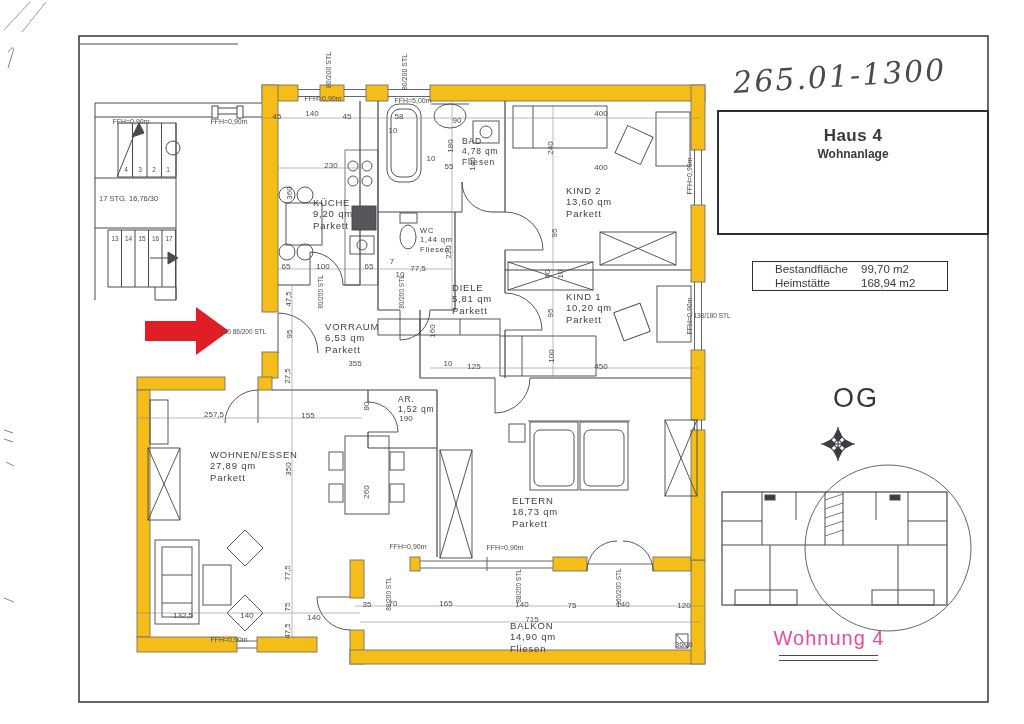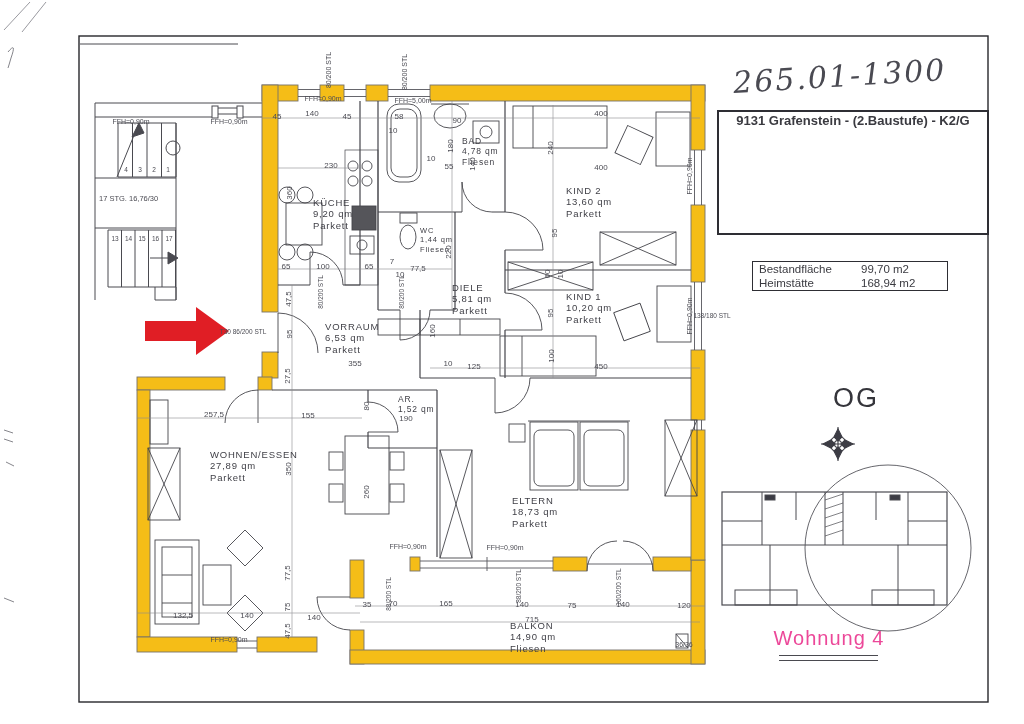--- a/index.html
+++ b/index.html
@@ -13,21 +13,21 @@
   
   #titleblock{left:717px;top:110px;width:268px;height:121px;border:2px solid #2e2e34;
               text-align:center;background:#fff;}
   #titleblock .l1{font-size:17px;font-weight:bold;margin-top:14px;letter-spacing:.5px;}
   #titleblock .l2{font-size:12px;font-weight:bold;margin-top:1px;}
   #titleblock .l3{font-size:13px;font-weight:bold;margin-top:1px;}
   #titleblock .org{font-size:8px;font-weight:bold;line-height:10px;margin-top:8px;color:#44444a;}
   
   #areatable{left:752px;top:261px;width:194px;border:1.5px solid #2e2e34;background:#fff;
              font-size:11.5px;}
-  #areatable .row{display:flex;padding:1px 6px;}
+  #areatable .row{display:flex;padding:1px 6px;margin-left:16px;}
   #areatable .lab{flex:1;text-align:left;}
   #areatable .val{width:80px;text-align:left;}
   
   #og{left:799px;top:383px;width:80px;text-align:right;font-size:27px;letter-spacing:2px;color:#35353b;}
   
   #wohnung{left:766px;top:627px;width:126px;text-align:center;font-size:20px;color:#ec4899;letter-spacing:1px;}
   #wohnung-underline{left:779px;top:655px;width:99px;height:4px;border-top:1.3px solid #4a4a50;
                      border-bottom:1.3px solid #4a4a50;}
 </style>
 </head>
@@ -355,21 +355,22 @@
         <text x="128.5" y="241" text-anchor="middle" font-size="6.5" fill="#4c4c54">14</text>
         <text x="142" y="241" text-anchor="middle" font-size="6.5" fill="#4c4c54">15</text>
         <text x="155.5" y="241" text-anchor="middle" font-size="6.5" fill="#4c4c54">16</text>
         <text x="169" y="241" text-anchor="middle" font-size="6.5" fill="#4c4c54">17</text>
       </g>
   </svg>
 
   <div id="sheetnum" class="abs">265.01-1300</div>
 
   <div id="titleblock" class="abs">
-    <div class="l3">9131 Grafenstein - (2.Baustufe) - K2/G</div>
+    <div class="l1">Haus 4</div>
+    <div class="l2">Wohnanlage</div>
   </div>
 
   <div id="areatable" class="abs">
     <div class="row">
       <span class="lab">Bestandfläche</span>
       <span class="val">99,70 m2</span>
     </div>
     <div class="row">
       <span class="lab">Heimstätte</span>
       <span class="val">168,94 m2</span>

